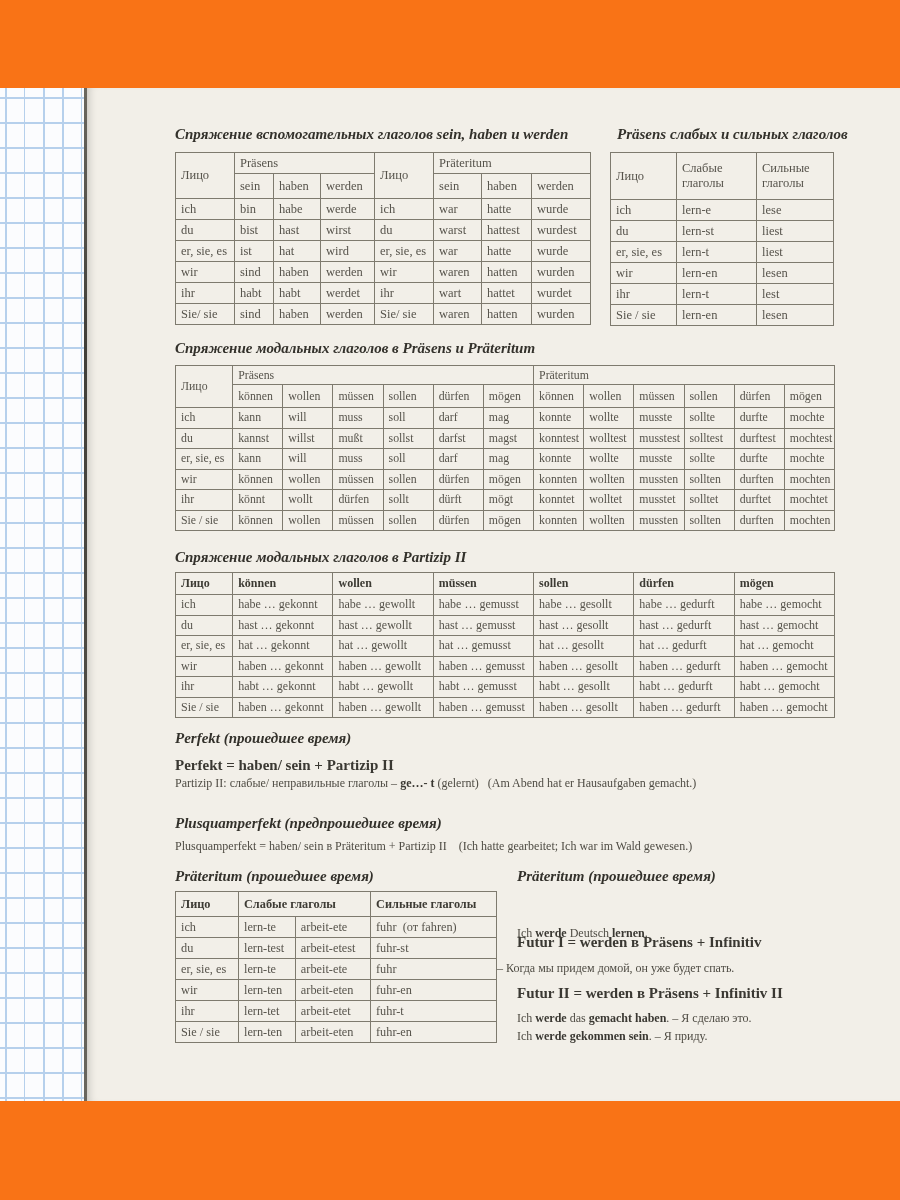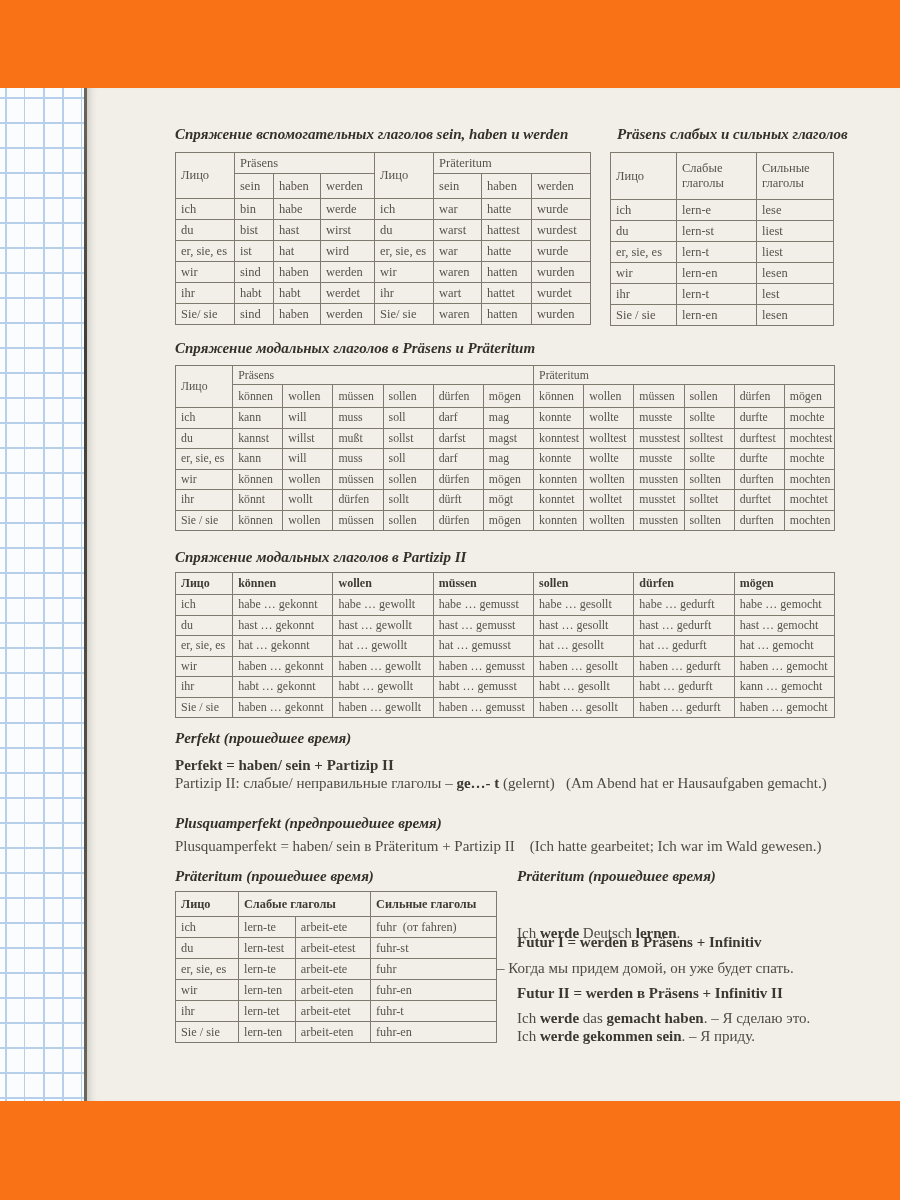--- a/index.html
+++ b/index.html
@@ -10,21 +10,21 @@
       repeating-linear-gradient(to right,#b6d0ec 0 1.5px,transparent 1.5px 19px),
       repeating-linear-gradient(to bottom,#b6d0ec 0 1.5px,transparent 1.5px 25px);
     background-position:5px 9px;}
   .page-edge{position:absolute;left:84px;top:88px;width:3px;height:1013px;
     background:linear-gradient(to bottom,#6a675f,#403e38 25%,#55524b 75%,#6a675f);}
   .page{position:absolute;left:87px;top:88px;width:813px;height:1013px;background:#f2efe8;
     box-shadow:inset 8px 0 10px -7px rgba(0,0,0,.22);}
   .abs{position:absolute;}
   .sec-title{font-weight:700;font-style:italic;font-size:15px;color:#33312b;white-space:pre;}
   .bold-line{font-weight:700;font-size:15px;color:#3a3832;white-space:pre-wrap;}
-  .text-line{font-size:15px;color:#4e4b43;white-space:pre-wrap;line-height:17.5px;}
+  .text-line{font-size:12px;color:#4e4b43;white-space:pre-wrap;line-height:17.5px;}
   .text-line .b{font-weight:700;color:#3a3832;}
   table{border-collapse:collapse;table-layout:fixed;background:transparent;}
   th,td{border:1px solid #7e7a6e;padding:1px 5px;text-align:left;vertical-align:middle;
         font-weight:400;white-space:pre;overflow:hidden;color:#56534b;}
   table{border:1.5px solid #6f6c61;}
   .c{}
   .t1{width:415px;font-size:12.5px;} .t1 thead tr.r1{height:21px;} .t1 thead tr.r2{height:25px;} .t1 tbody tr{height:21px;}
   .t2{width:223px;font-size:12.5px;} .t2 thead tr{height:47px;} .t2 tbody tr{height:21px;}
   .t3{width:660px;font-size:11.8px;} .t3 thead tr.r1{height:19px;} .t3 thead tr.r2{height:23px;} .t3 tbody tr{height:20.5px;}
   .t4{width:660px;font-size:12px;} .t4 thead tr{height:22px;} .t4 tbody tr{height:20.5px;} .t4 th{font-weight:700;color:#3d3b34;}
@@ -354,21 +354,21 @@
             <td>haben … gedurft</td>
             <td>haben … gemocht</td>
           </tr>
           <tr>
             <td>ihr</td>
             <td>habt … gekonnt</td>
             <td>habt … gewollt</td>
             <td>habt … gemusst</td>
             <td>habt … gesollt</td>
             <td>habt … gedurft</td>
-            <td>kann … gemocht</td>
+            <td>habt … gemocht</td>
           </tr>
           <tr>
             <td>Sie / sie</td>
             <td>haben … gekonnt</td>
             <td>haben … gewollt</td>
             <td>haben … gemusst</td>
             <td>haben … gesollt</td>
             <td>haben … gedurft</td>
             <td>haben … gemocht</td>
           </tr>

